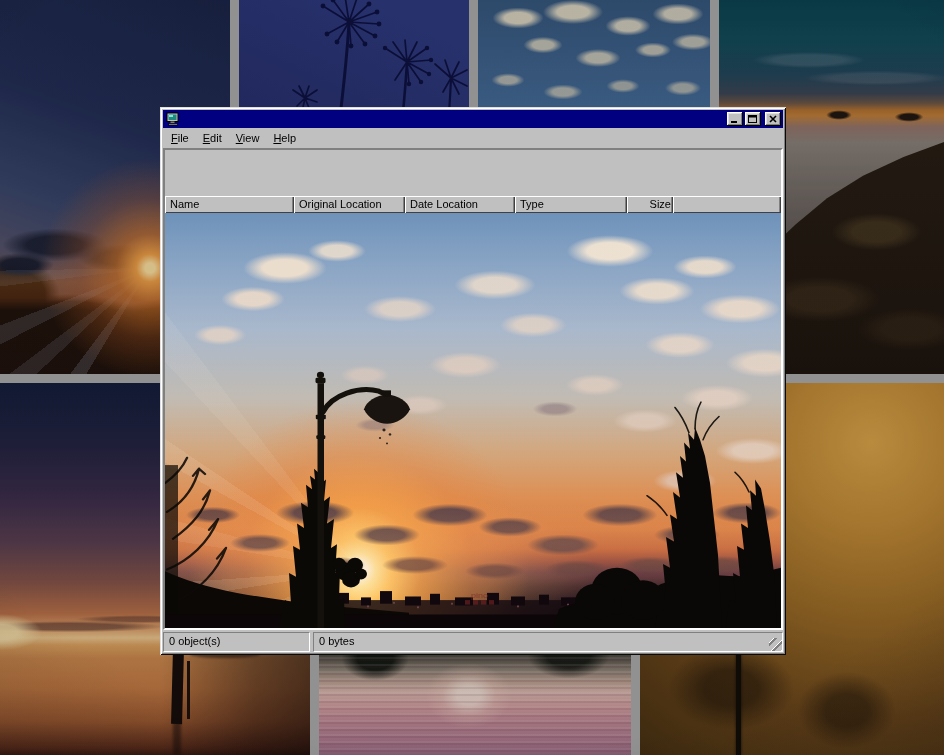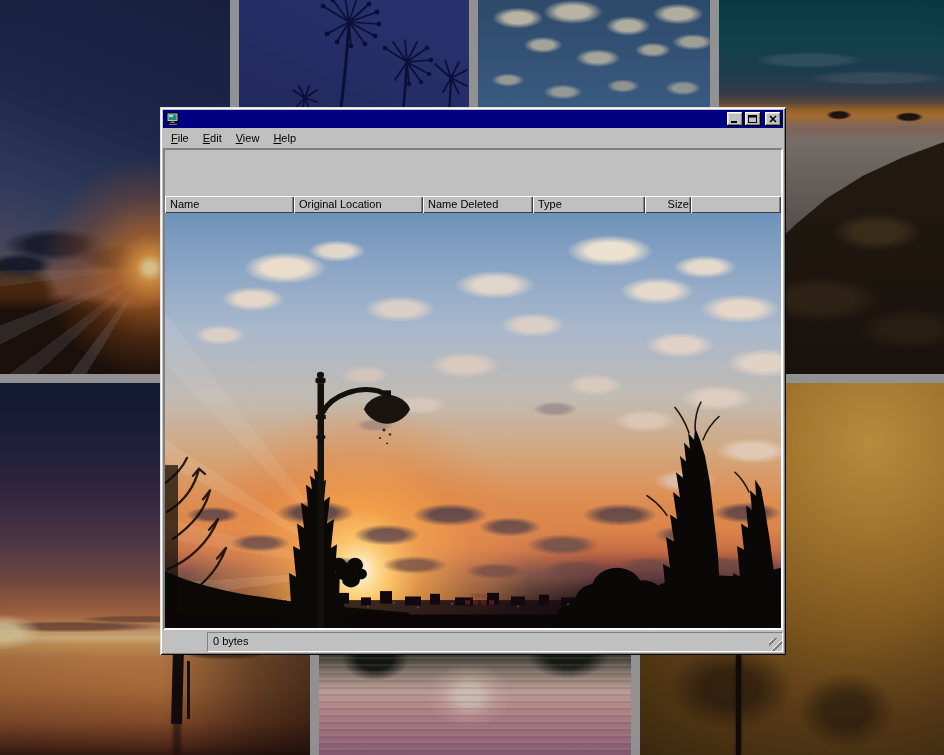--- a/index.html
+++ b/index.html
@@ -210,21 +210,21 @@
       radial-gradient(ellipse 26px 9px at 210px 212px,rgba(120,100,112,.4) 0 40%,transparent 75%);
   }
   .ph svg{position:absolute;inset:0;width:100%;height:100%;}
   
   .statusbar{flex:0 0 auto;height:20px;margin-top:2px;display:flex;gap:3px;}
   .spanel{
     box-sizing:border-box;border:1px solid;border-color:#808080 #ffffff #ffffff #808080;
     font-size:11px;color:#000;padding:2px 0 0 5px;white-space:nowrap;overflow:hidden;position:relative;
   }
   .spanel.left{width:147px;flex:0 0 auto;}
-  .spanel.right{flex:1 1 auto;margin-left:44px;}
+  .spanel.right{flex:1 1 auto;}
   .grip{
     position:absolute;right:0;bottom:0;width:13px;height:13px;cursor:nwse-resize;
     background:repeating-linear-gradient(135deg,transparent 0 3px,#ffffff 3px 4px,#808080 4px 6px,transparent 6px 7px);
   }
 </style>
 </head>
 <body>
 
 <div class="bg">
   <div class="tile tile-rays"></div>
@@ -323,22 +323,22 @@
   <div class="menubar">
     <span class="menu-item"><span class="menu-key">F</span><span>ile</span></span>
     <span class="menu-item"><span class="menu-key">E</span><span>dit</span></span>
     <span class="menu-item"><span class="menu-key">V</span><span>iew</span></span>
     <span class="menu-item"><span class="menu-key">H</span><span>elp</span></span>
   </div>
 
   <div class="listview">
     <div class="colheaders">
       <div class="colh" style="width:129px">Name</div>
-      <div class="colh" style="width:129px">Original Location</div>
-      <div class="colh" style="width:110px">Name Deleted</div>
+      <div class="colh" style="width:111px">Original Location</div>
+      <div class="colh" style="width:110px">Date Location</div>
       <div class="colh" style="width:112px">Type</div>
       <div class="colh size" style="width:46px">Size</div>
       <div class="colh" style="flex:1"></div>
     </div>
 
     <div class="client">
       <div class="ph ph-sky"></div>
       <div class="ph ph-rays"></div>
       <div class="ph ph-clouds-hi"></div>
       <div class="ph ph-clouds-dk"></div>
@@ -426,18 +426,19 @@
               <circle cx="225" cy="246" r="1.3"></circle>
               <circle cx="215" cy="250" r="1.1"></circle>
               <circle cx="222" cy="256" r="1"></circle>
           </g>
         </svg>
       </div>
     </div>
   </div>
 
   <div class="statusbar">
+    <div class="spanel left">0 object(s)</div>
     <div class="spanel right">
       <span>0 bytes</span>
       <div class="grip"></div>
     </div>
   </div>
 </div>
 
 </body></html>

